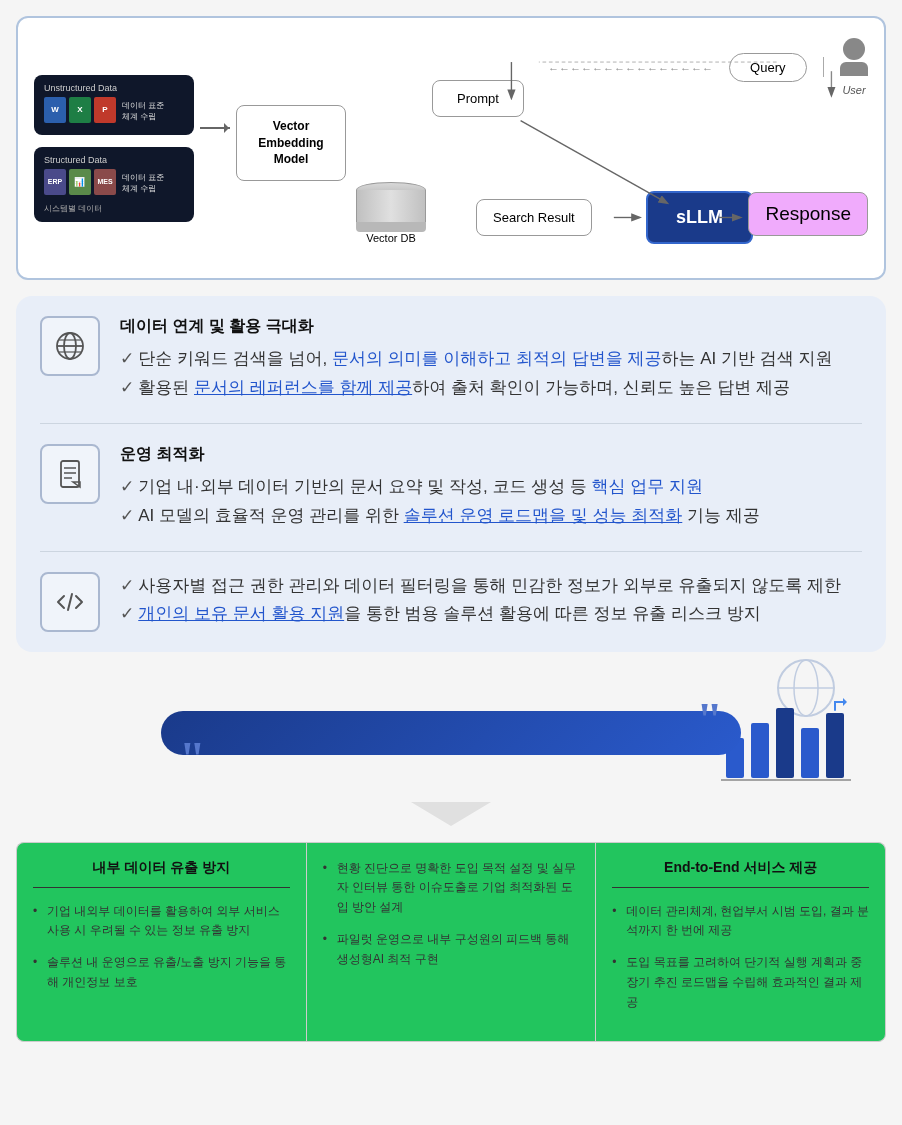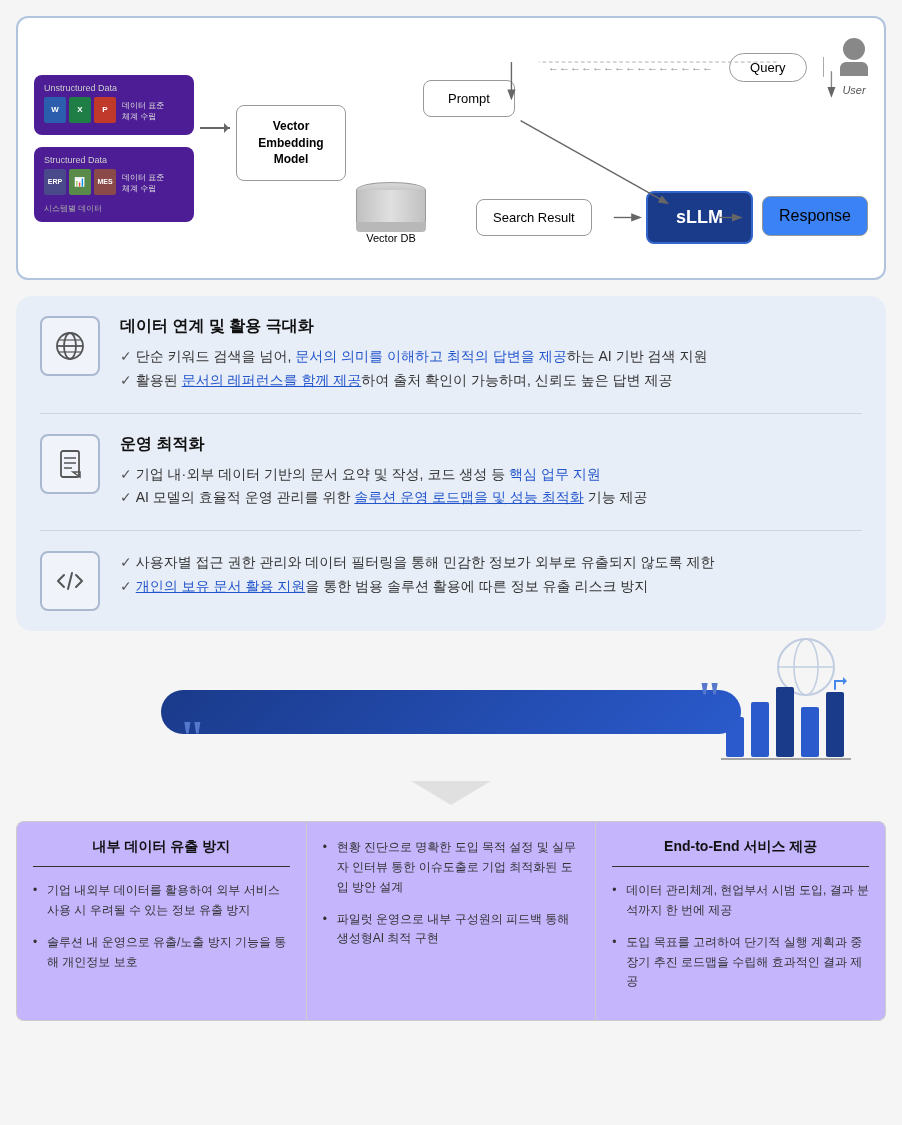--- a/index.html
+++ b/index.html
@@ -31,21 +31,21 @@
 
     
     .data-sources {
       display: flex;
       flex-direction: column;
       gap: 12px;
       width: 160px;
     }
 
     .data-box {
-      background: #4c1d95;
+      background: #0f172a;
       border-radius: 8px;
       padding: 8px 10px;
       color: #fff;
       font-size: 10px;
     }
 
     .data-box-title {
       font-size: 9px;
       color: #ccc;
       margin-bottom: 4px;
@@ -139,25 +139,25 @@
       font-size: 18px;
       font-weight: bold;
       color: #fff;
       position: absolute;
       bottom: 14px;
       left: 220px;
     }
 
     
     .response-box {
-      background: #3b82f6;
+      background: #f0abfc;
       border: 1.5px solid #999;
       border-radius: 8px;
       padding: 10px 16px;
-      font-size: 16px;
+      font-size: 19px;
       position: absolute;
       bottom: 20px;
       right: 0;
     }
 
     
     .arch-svg {
       position: absolute;
       top: 0;
       left: 0;
@@ -207,21 +207,21 @@
     }
 
     .feature-content h3 {
       font-size: 16px;
       font-weight: bold;
       margin-bottom: 8px;
       color: #111;
     }
 
     .feature-content p {
-      font-size: 14px;
+      font-size: 17px;
       color: #333;
       line-height: 1.7;
     }
 
     .feature-content p::before {
       content: "✓";
       margin-right: 4px;
       color: #555;
     }
 
@@ -288,21 +288,21 @@
     
     .section-cards {
       margin: 16px 16px 16px 16px;
       display: flex;
       gap: 0;
     }
 
     .card {
       flex: 1;
       border: 1px solid #ccc;
-      background: #c4b5fd;
+      background: #22c55e;
       padding: 16px;
     }
 
     .card:first-child {
       border-radius: 8px 0 0 8px;
       border-right: none;
     }
 
     .card:last-child {
       border-radius: 0 8px 8px 0;
@@ -416,21 +416,21 @@
         </div>
         <div style="width:1.5px;height:20px;background:#aaa;"></div>
 
         <div class="user-icon">
           <div style="width:22px;height:22px;border-radius:50%;background:#888;margin-bottom:2px;"></div>
           <div style="width:28px;height:14px;border-radius:6px 6px 0 0;background:#888;"></div>
           <div style="font-size:11px;color:#555;margin-top:8px;font-style:italic;">User</div>
         </div>
       </div>
 
-      <div class="prompt-box" style="top:42px;left:67px;">
+      <div class="prompt-box" style="top:42px;left:76px;">
         <span>Prompt</span>
       </div>
 
       <div style="position:absolute;bottom:14px;left:0;display:flex;flex-direction:column;align-items:center;">
         <div style="position:relative;width:70px;height:50px;">
           <div style="position:absolute;top:0;left:0;width:70px;height:16px;background:linear-gradient(to bottom,#d8d8d8,#b8b8b8);border-radius:50%;border:1.5px solid #999;"></div>
           <div style="position:absolute;top:8px;left:0;width:70px;height:38px;background:linear-gradient(to right,#c0c0c0,#e0e0e0,#c0c0c0);border:1.5px solid #999;border-top:none;"></div>
           <div style="position:absolute;bottom:0;left:0;width:70px;height:10px;background:#b8b8b8;border-radius:0 0 4px 4px;"></div>
         </div>
         <div style="font-size:11px;">Vector DB</div>

